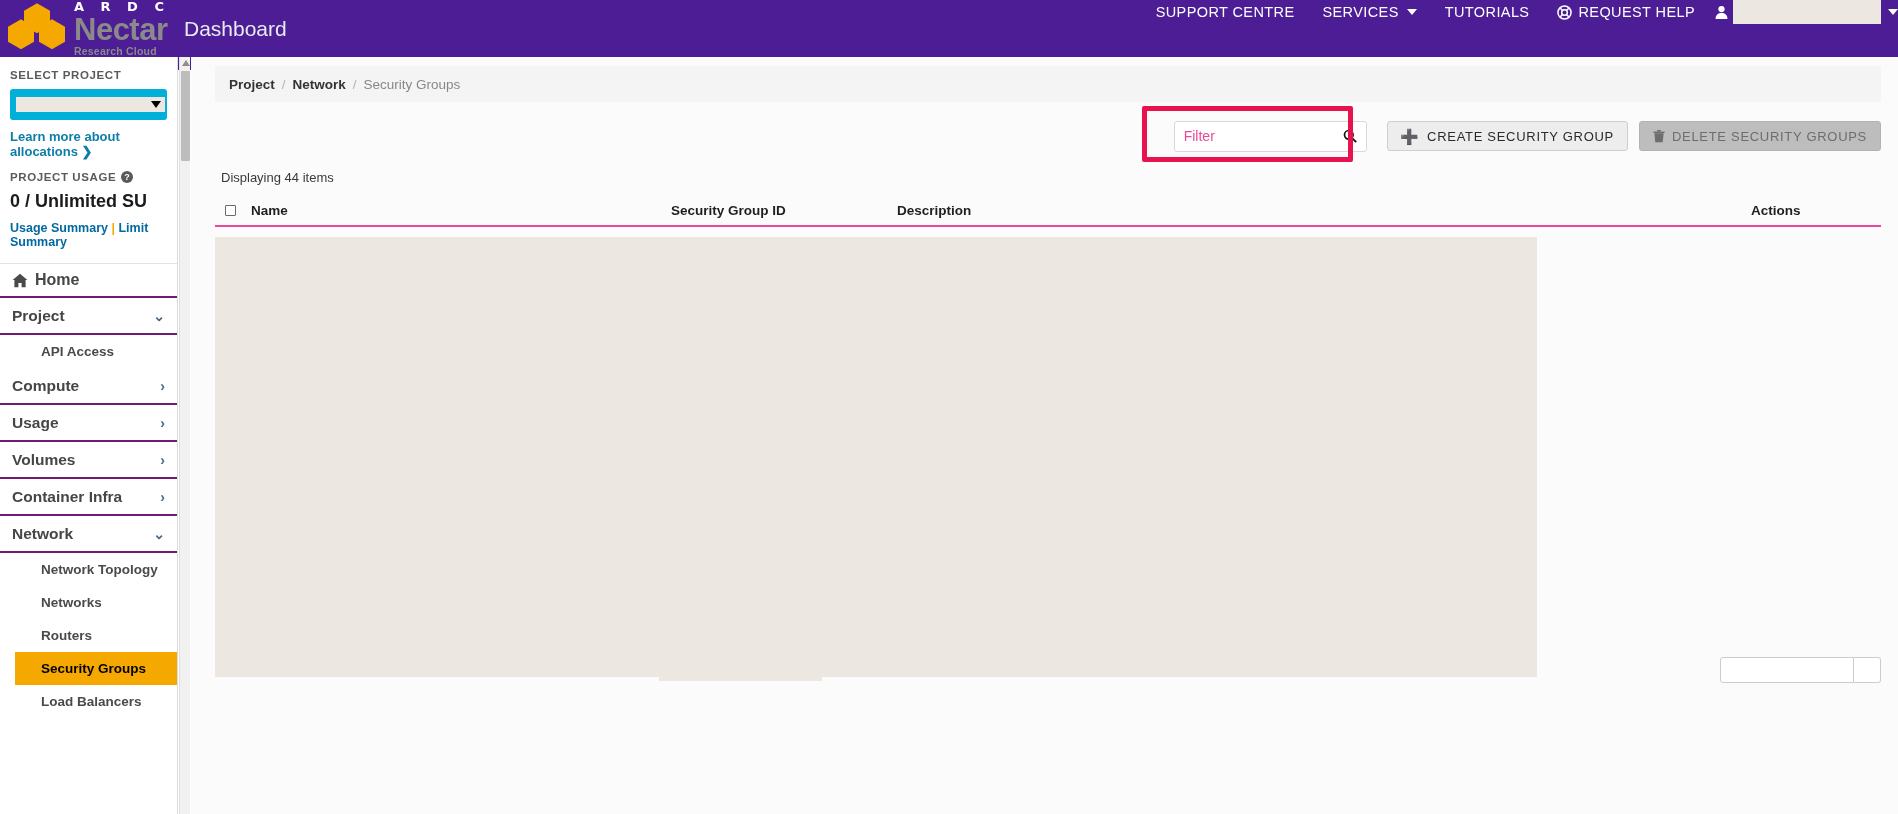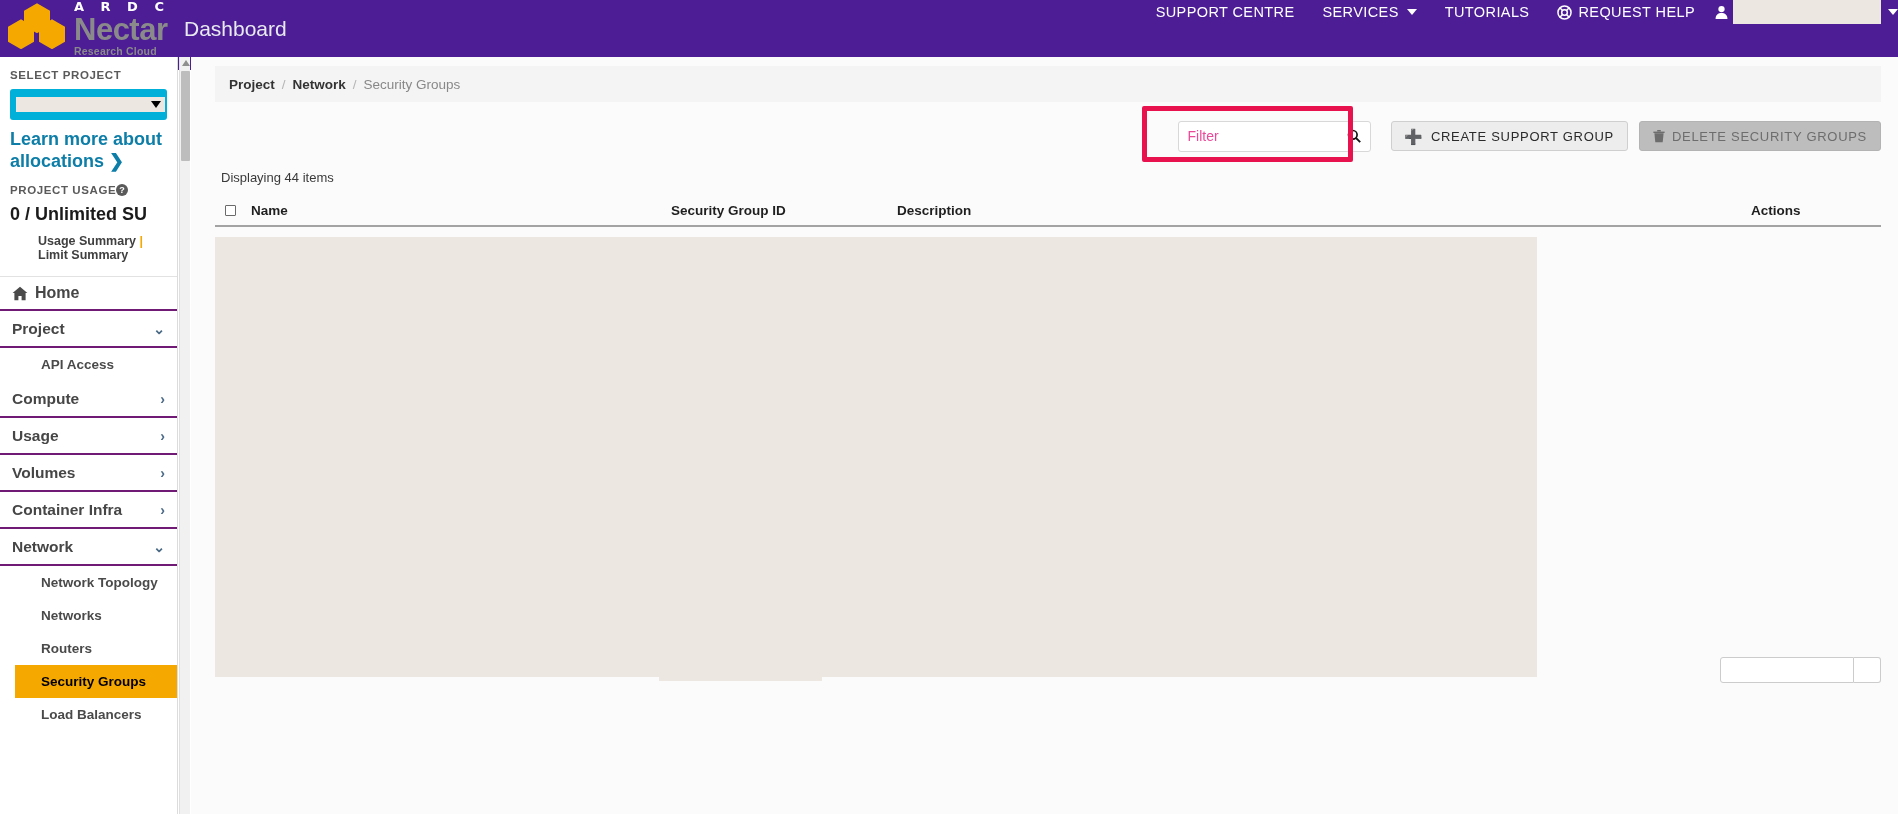--- a/index.html
+++ b/index.html
@@ -97,40 +97,40 @@
   }
   .proj-redact { background: #ece7e0; height: 15px; flex: 1; }
   .proj-caret {
     width: 0; height: 0; margin-left: -14px; z-index: 2;
     border-left: 5px solid transparent;
     border-right: 5px solid transparent;
     border-top: 7px solid #000;
   }
   .learn-link {
     display: block; color: #0d7ea8; font-weight: 700;
-    font-size: 18px; margin-top: 9px; text-decoration: none; cursor: pointer;
+    font-size: 13px; margin-top: 9px; text-decoration: none; cursor: pointer;
   }
   .usage-label {
     color: #5a5a5a; font-size: 11.5px; font-weight: 700;
     letter-spacing: 0.6px; margin-top: 12px;
-    display: flex; align-items: center; 
+    display: flex; align-items: center; gap: 5px;
   }
   .help-circle {
     width: 12px; height: 12px; border-radius: 50%;
     background: #5a5a5a; color: #fff; font-size: 9px;
     display: inline-flex; align-items: center; justify-content: center;
     font-weight: 700;
   }
   .usage-value {
     font-size: 18px; font-weight: 700; color: #1b1b1b; margin-top: 8px;
   }
   .summary-links {
     margin-top: 9px; font-size: 12.5px; font-weight: 700; color: #f5a800;
   }
-  .summary-links a { color: #404040; text-decoration: none; cursor: pointer; margin-left: 28px; }
+  .summary-links a { color: #0369a1; text-decoration: none; cursor: pointer; }
   .divider { border-top: 1px solid #e2e2e2; margin-top: 14px; }
 
   .navrow {
     display: flex; align-items: center;
     height: 34px; padding: 0 12px;
     color: #464646; font-weight: 700; cursor: pointer;
     border-bottom: 2px solid #701a75;
     font-size: 14.5px;
   }
   .navrow.home { font-size: 16px; gap: 7px; }
@@ -214,21 +214,21 @@
   }
   .plus { font-size: 15px; font-weight: 700; line-height: 1; }
   .trash { width: 12px; height: 13px; }
 
   .table-wrap { margin: 10px 17px 0 24px; }
   .displaying {
     font-size: 13px; color: #3a3a3a; padding: 4px 0 10px 6px;
   }
   .thead {
     display: flex; align-items: center; height: 32px;
-    border-bottom: 2px solid #a3a3a3;
+    border-bottom: 2px solid #ec4899;
     font-size: 13.5px; font-weight: 700; color: #1f1f1f;
     padding: 0 10px;
   }
   .th-check { width: 26px; display: flex; align-items: center; }
   .cbox {
     width: 11px; height: 11px; border: 1px solid #6a6a6a;
     background: #fff; border-radius: 1px; cursor: pointer;
   }
   .th-name { width: 420px; }
   .th-sgid { width: 226px; }
@@ -396,21 +396,21 @@
     <div class="filter-box">
       <span class="filter-ph">Filter</span>
       <svg class="mag" viewBox="0 0 14 14">
         <circle cx="5.8" cy="5.8" r="4.3" fill="none" stroke="#111" stroke-width="1.7"></circle>
         <line x1="9.1" y1="9.1" x2="13.2" y2="13.2" stroke="#111" stroke-width="1.9"></line>
       </svg>
     </div>
 
     <div class="btn btn-create">
       <span class="plus">➕</span>
-      <span>CREATE SUPPORT GROUP</span>
+      <span>CREATE SECURITY GROUP</span>
     </div>
 
     <div class="btn btn-delete">
       <svg class="trash" viewBox="0 0 12 13">
         <path d="M1.4 3.2 h9.2 l-0.9 9.1 h-7.4 Z" fill="#6d6d6d"></path>
         <rect x="0.4" y="1.6" width="11.2" height="1.4" fill="#6d6d6d"></rect>
         <rect x="4.2" y="0" width="3.6" height="1.5" fill="#6d6d6d"></rect>
       </svg>
       <span>DELETE SECURITY GROUPS</span>
     </div>

